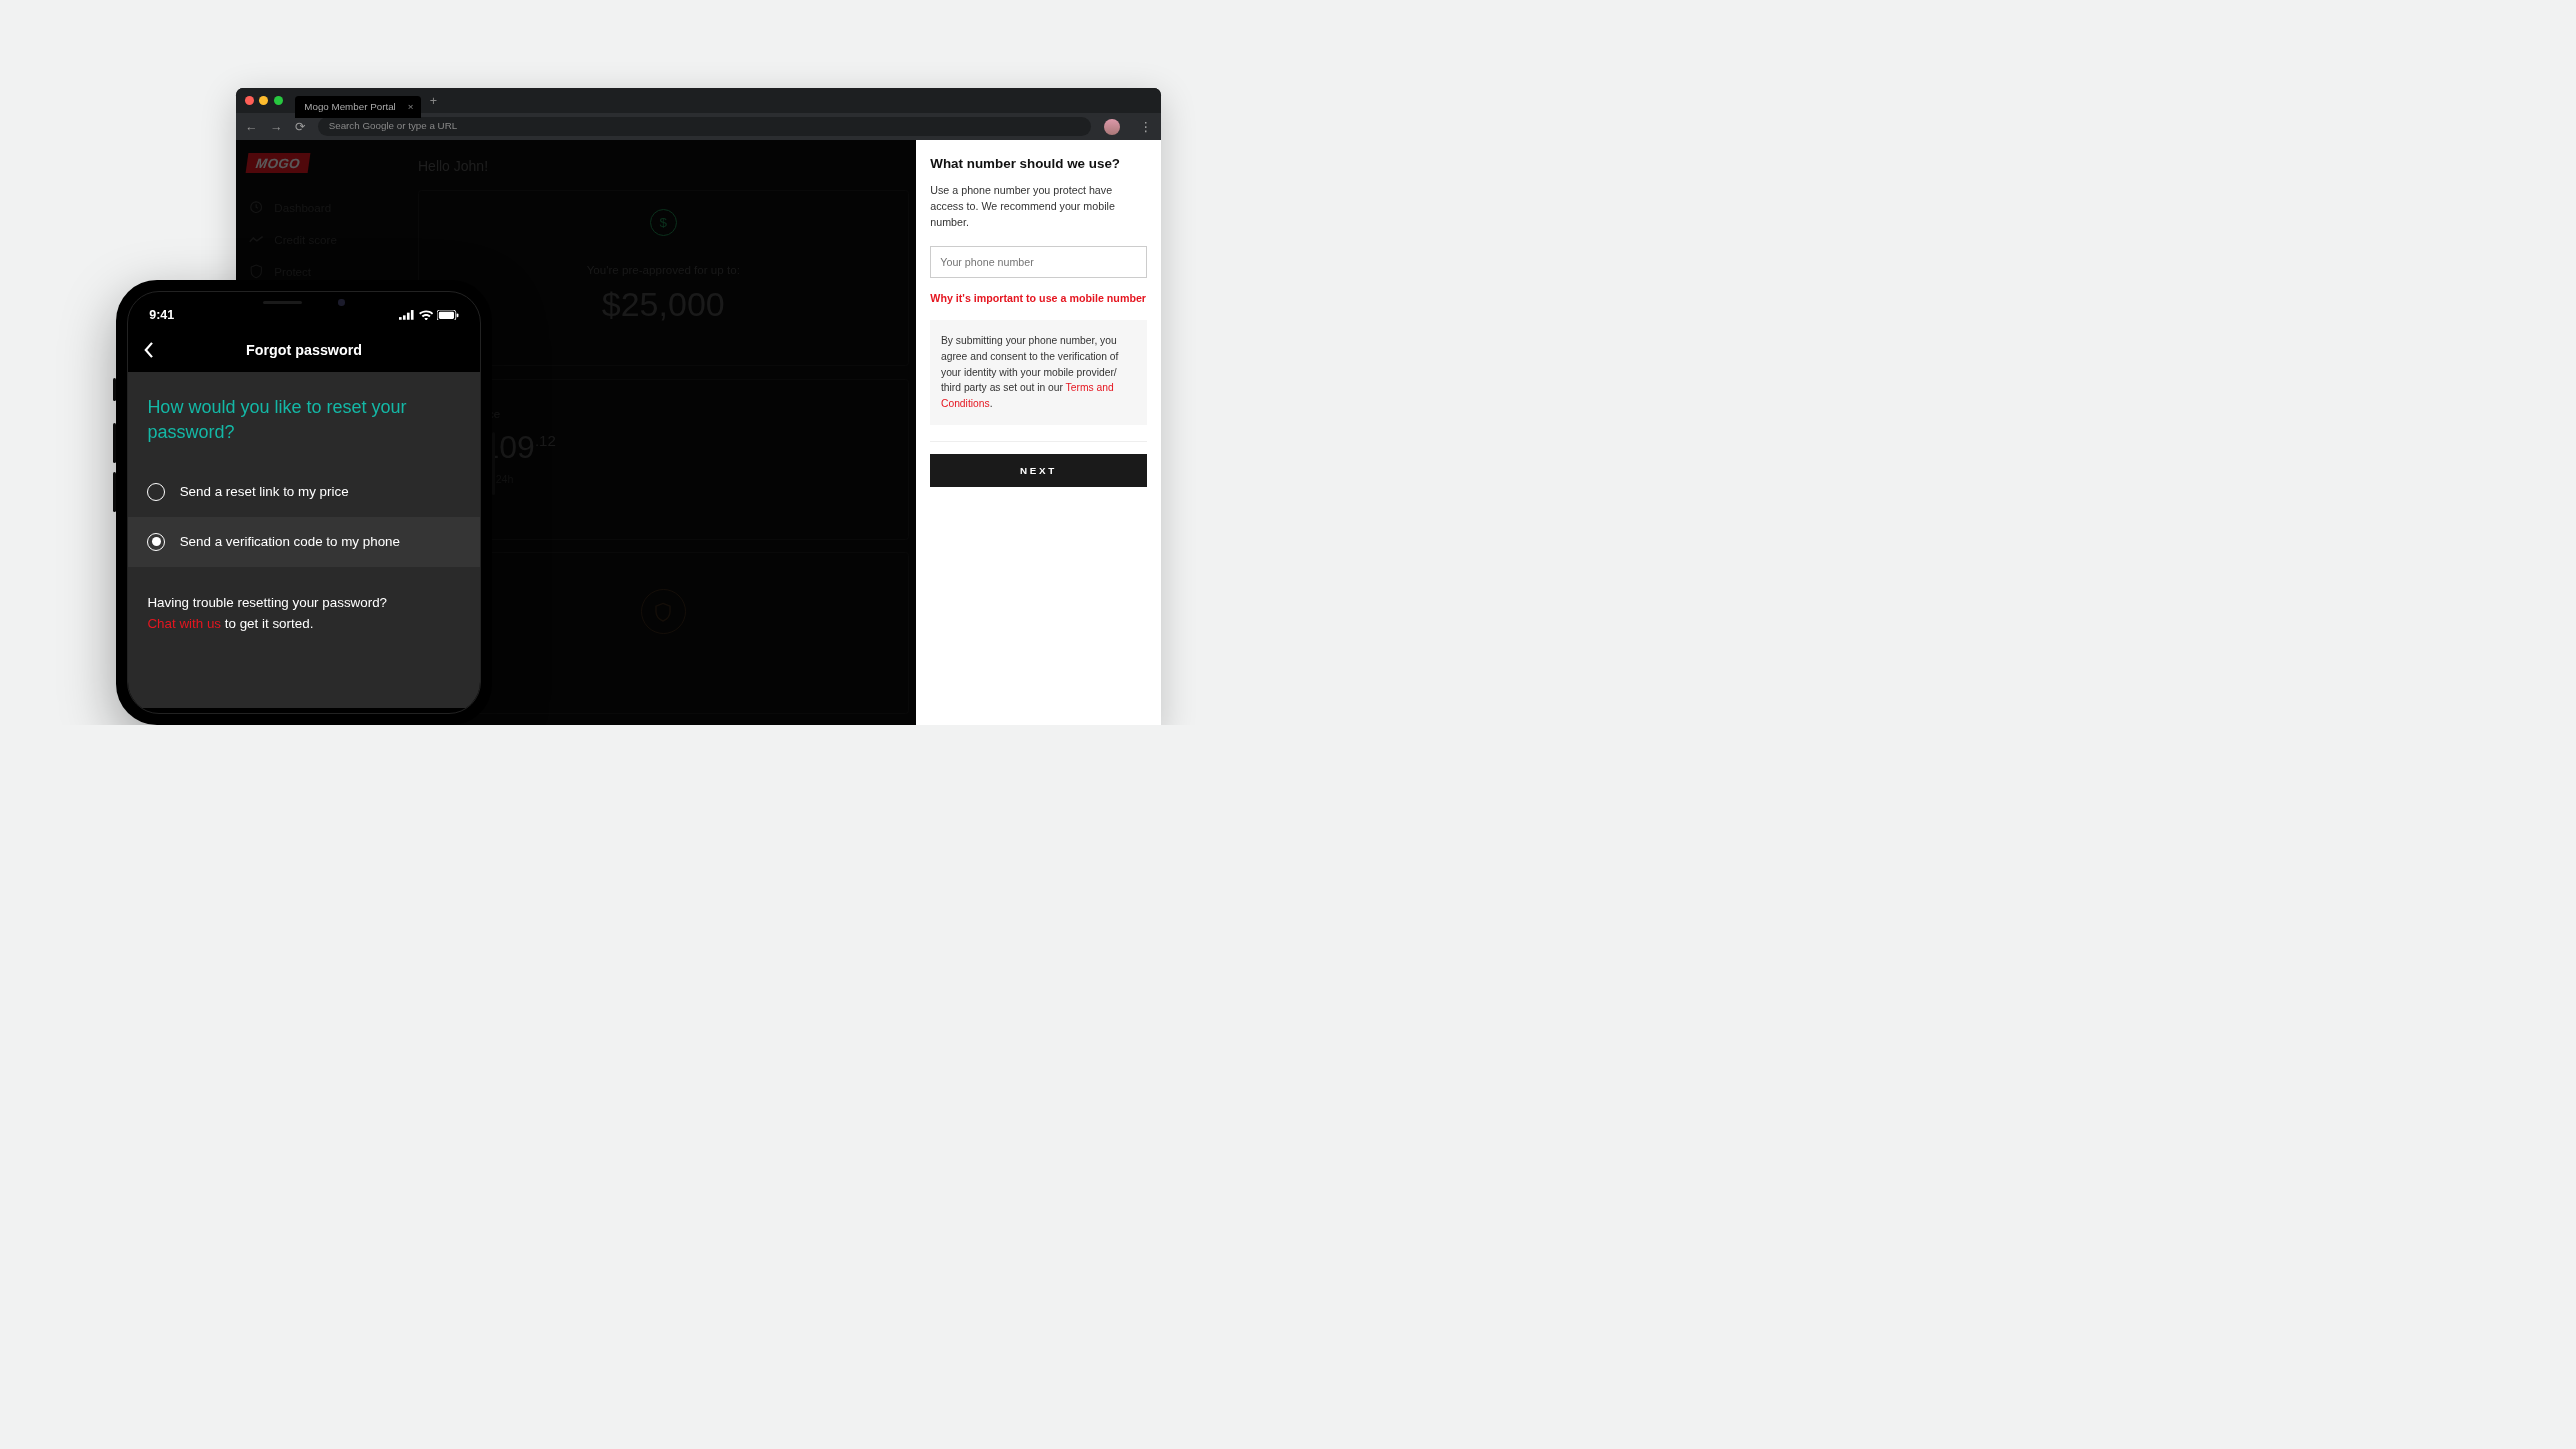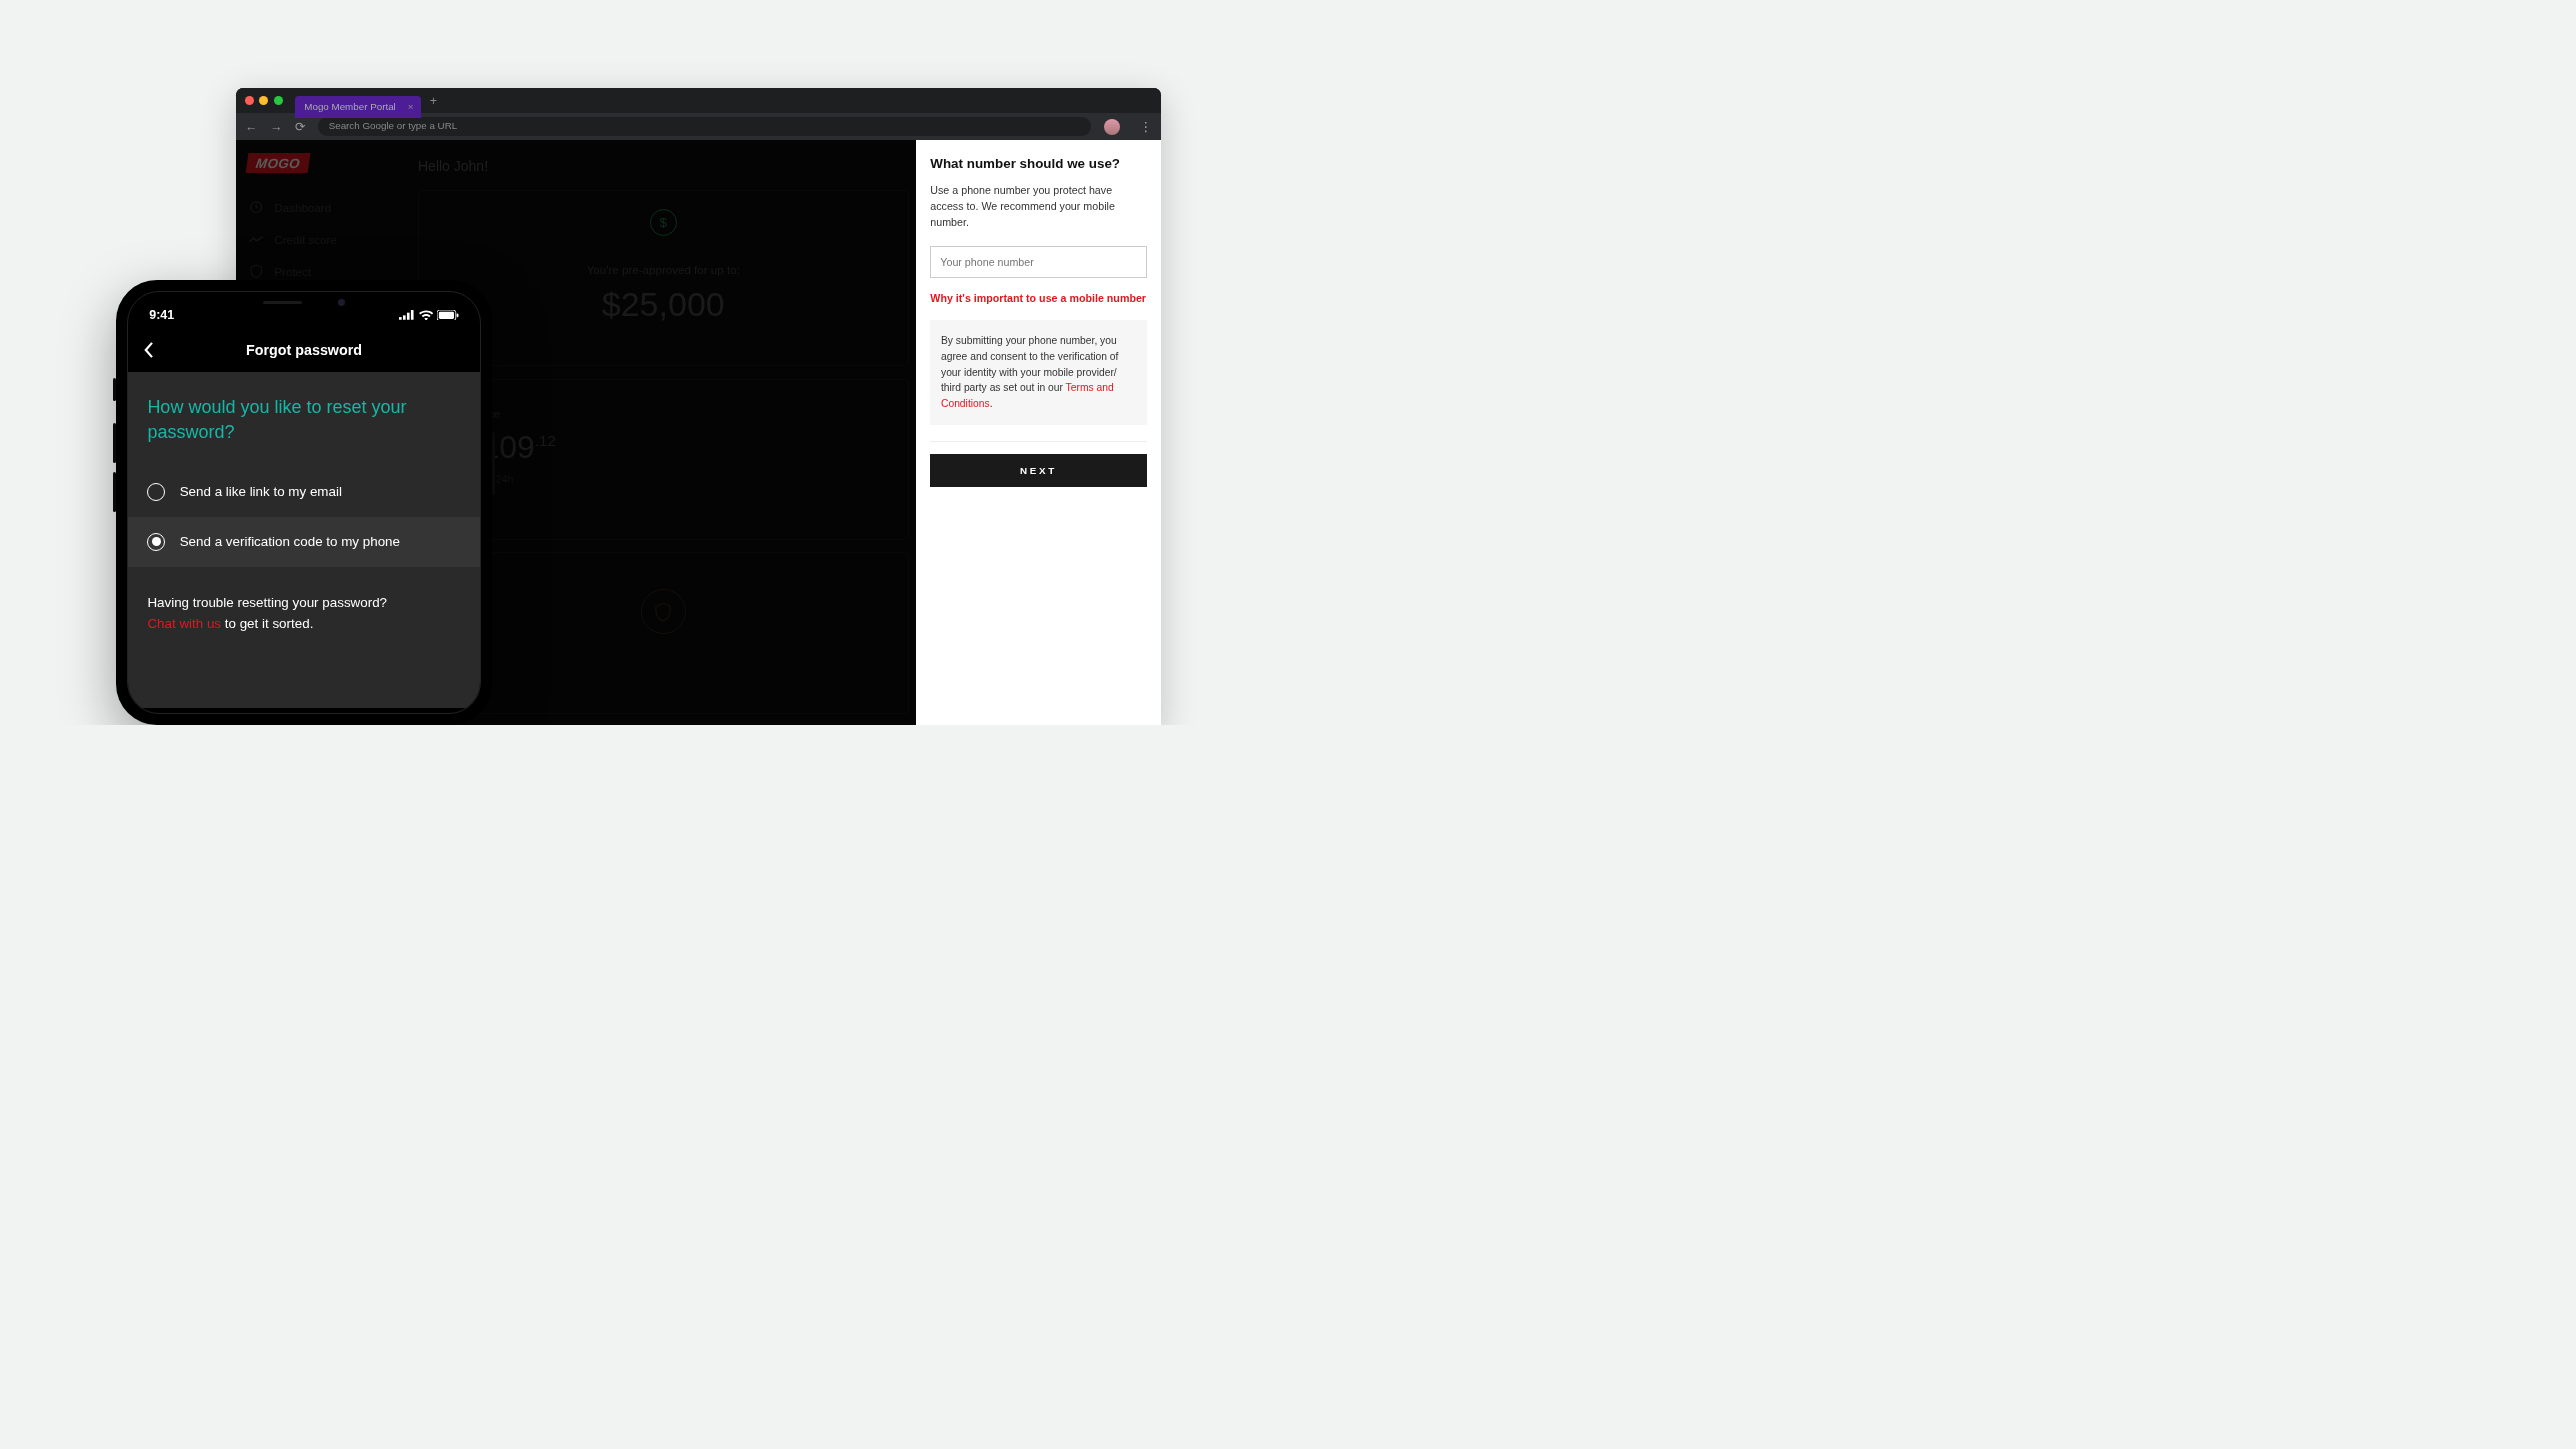--- a/index.html
+++ b/index.html
@@ -23,21 +23,21 @@
   display: flex;
   align-items: center;
   padding: 0 9px;
 }
 .traffic { display: flex; gap: 5.4px; margin-right: 12.5px; }
 .traffic span { width: 9px; height: 9px; border-radius: 50%; display: block; }
 .tl-red { background: #ff5f57; }
 .tl-yellow { background: #febc2e; }
 .tl-green { background: #28c840; }
 .tab {
-  background: #4c1d95;
+  background: #000000;
   color: #aaa;
   font-size: 9.8px;
   padding: 4.5px 25px 4.5px 9px;
   border-radius: 3.6px 3.6px 0 0;
   position: relative;
   margin-top: 13px;
   height: 21.5px;
 }
 .tab-x { position: absolute; right: 7.2px; top: 4.5px; color: #888; font-size: 9.8px; }
 .new-tab { color: #888; font-size: 12.5px; margin-left: 9px; }
@@ -412,21 +412,21 @@
             <path d="M9 1 L2 9 L9 17"></path>
           </svg>
       </span>
       <span class="phone-title">Forgot password</span>
     </div>
     <div class="phone-content">
       <div class="reset-q">How would you like to reset your password?</div>
       <div class="radio-group">
         <div class="radio-row">
           <span class="radio"></span>
-          <span>Send a like link to my email</span>
+          <span>Send a reset link to my price</span>
         </div>
         <div class="radio-row selected">
           <span class="radio checked"></span>
           <span>Send a verification code to my phone</span>
         </div>
       </div>
       <div class="help-text">
         <span>Having trouble resetting your password? </span><br><span class="help-link">Chat with us</span><span> to get it sorted.</span>
       </div>
     </div>

